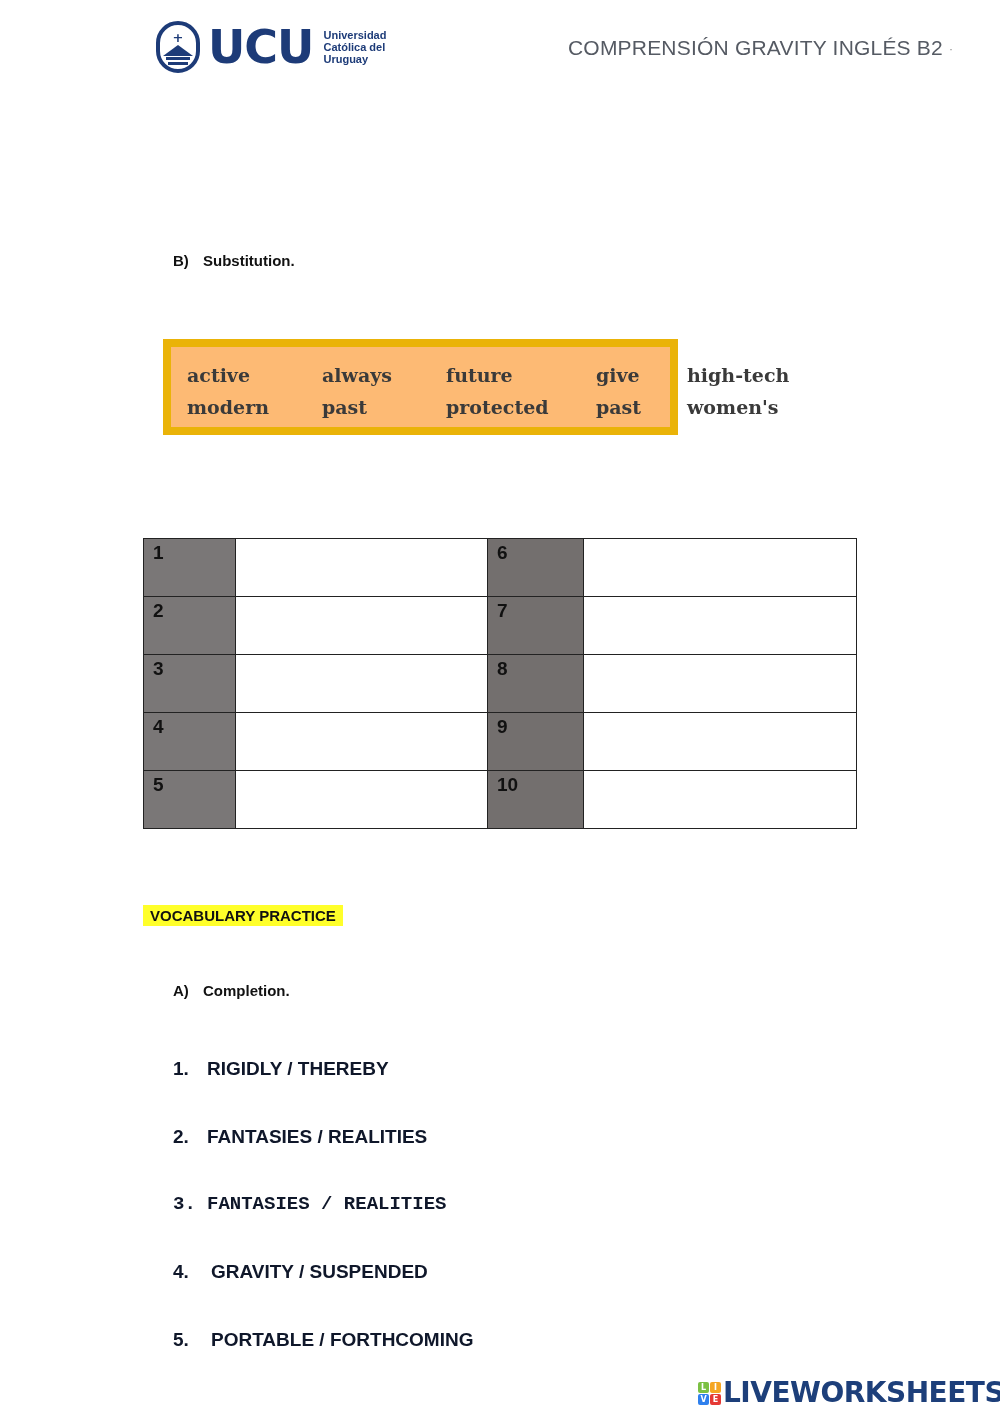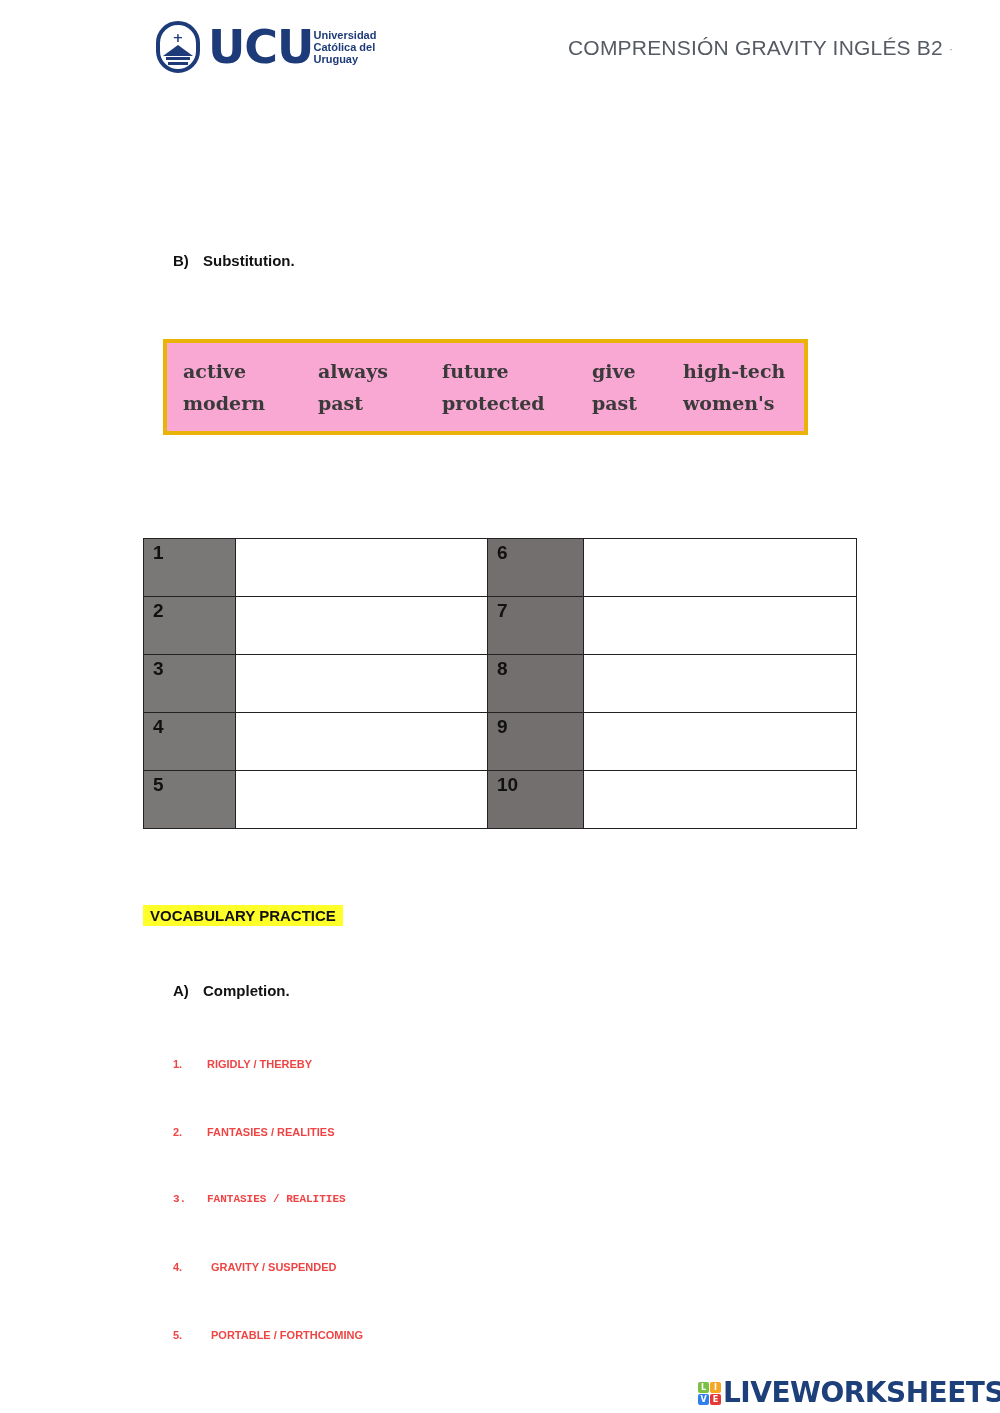--- a/index.html
+++ b/index.html
@@ -7,49 +7,49 @@
     body { position: relative; font-family: "Liberation Sans", "DejaVu Sans", sans-serif; color: #1a1a1a; }
 
     
     .logo { position: absolute; left: 156px; top: 20px; height: 54px; display: flex; align-items: center; }
     .logo-badge { width: 44px; height: 52px; border: 4px solid #1d3b78; border-radius: 22px; position: relative; background: #fff; }
     .logo-badge .cross { position: absolute; left: 50%; top: 6px; transform: translateX(-50%); color: #1d3b78; font-weight: bold; font-size: 13px; line-height: 13px; font-family: "DejaVu Sans", sans-serif; }
     .logo-badge .tri { position: absolute; left: 50%; top: 20px; transform: translateX(-50%); width: 0; height: 0; border-left: 15px solid transparent; border-right: 15px solid transparent; border-bottom: 11px solid #1d3b78; }
     .logo-badge .bar1 { position: absolute; left: 6px; right: 6px; top: 32px; height: 3px; background: #1d3b78; }
     .logo-badge .bar2 { position: absolute; left: 8px; right: 8px; top: 37px; height: 3px; background: #1d3b78; }
     .logo-word { margin-left: 8px; font-family: "DejaVu Sans", sans-serif; font-weight: bold; font-size: 46px; color: #1d3b78; letter-spacing: -1px; line-height: 46px; text-align: center; }
-    .logo-sub { font-family: "Liberation Sans", sans-serif; font-weight: bold; font-size: 11px; line-height: 12px; color: #1d3b78; }
+    .logo-sub { margin-left: 10px; font-family: "Liberation Sans", sans-serif; font-weight: bold; font-size: 11px; line-height: 12px; color: #1d3b78; }
 
     .header-title { position: absolute; left: 568px; top: 36px; font-family: "Liberation Sans", sans-serif; font-size: 21px; color: #555a63; letter-spacing: 0.2px; }
     .header-dot { color: #8a8a8a; font-size: 12px; margin-left: 6px; vertical-align: middle; }
 
     
     .sec-label { position: absolute; font-family: Liberation Sans, sans-serif; font-weight: bold; font-size: 15px; color: #111; }
     .sec-b { left: 173px; top: 252px; }
     .sec-b .tag { display: inline-block; width: 30px; }
 
-    .word-box { position: absolute; left: 163px; top: 339px; width: 645px; height: 96px; border: 4px solid #eab308; background: #f9a8d4; }
+    .word-box { position: absolute; left: 163px; top: 339px; width: 515px; height: 96px; border: 8px solid #eab308; background: #fdba74; }
     .word-grid { position: absolute; left: 16px; top: 16px; display: grid; grid-template-columns: 135px 124px 150px 91px 120px; row-gap: 8px; }
     .word-grid span { font-family: "DejaVu Serif", "Liberation Serif", serif; font-weight: bold; font-size: 19px; color: #3a3a3a; line-height: 24px; }
 
     
     .answer-table { position: absolute; left: 143px; top: 538px; width: 714px; border-collapse: collapse; }
     .answer-table td { border: 1px solid #222; height: 58px; vertical-align: top; }
     .answer-table td.num { background: #7a7777; width: 92px; padding: 3px 0 0 9px; font-family: "Liberation Sans", sans-serif; font-weight: bold; font-size: 19px; color: #111; }
     .answer-table td.num.right { width: 96px; background: #736f6e; }
     .answer-table td.ans { background: #ffffff; }
     .answer-table td.ans.left { width: 252px; }
     .answer-table input { width: 100%; height: 56px; border: none; background: transparent; outline: none; font-size: 16px; padding: 0 8px; }
 
     
     .vocab-title { position: absolute; left: 143px; top: 905px; background: #ffff2a; font-family: "Liberation Sans", sans-serif; font-weight: bold; font-size: 15px; color: #111; padding: 2px 7px; }
     .sec-a { left: 173px; top: 982px; }
     .sec-a .tag { display: inline-block; width: 30px; }
 
-    .vocab-item { position: absolute; left: 173px; font-family: "Liberation Sans", sans-serif; font-weight: bold; font-size: 11px; color: #ef4444; }
+    .vocab-item { position: absolute; left: 173px; font-family: "Liberation Sans", sans-serif; font-weight: bold; font-size: 19px; color: #0f172a; }
     .vocab-item .n { display: inline-block; width: 34px; }
     .vocab-item .n.wide { width: 38px; }
 
     
     .lw-brand { position: absolute; left: 698px; top: 1378px; display: flex; align-items: center; }
     .lw-icon { display: grid; grid-template-columns: 11px 11px; grid-template-rows: 11px 11px; gap: 1px; margin-right: 2px; }
     .lw-icon span { font-family: "DejaVu Sans", sans-serif; font-weight: bold; font-size: 8px; color: #fff; display: flex; align-items: center; justify-content: center; border-radius: 2px; }
     .lw-text { font-family: "DejaVu Sans", sans-serif; font-weight: bold; font-size: 28px; color: #1d3f7a; letter-spacing: -0.5px; line-height: 30px; }
   </style>
 </head>

